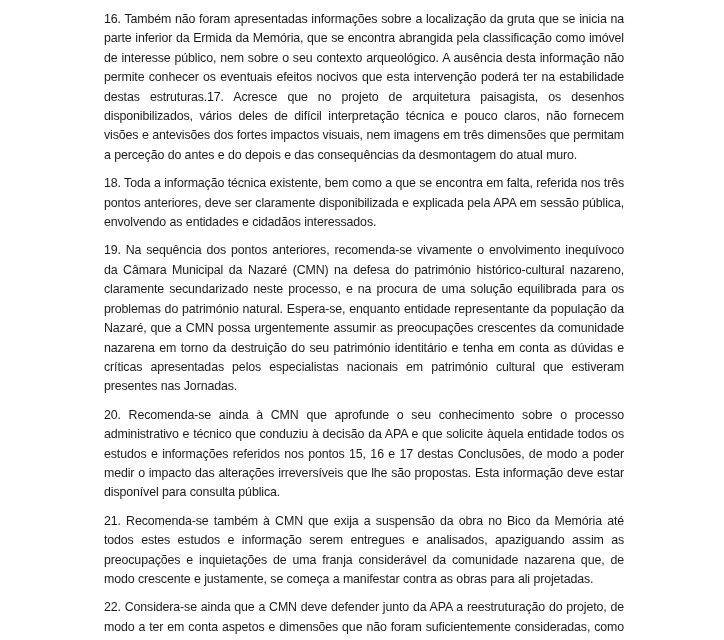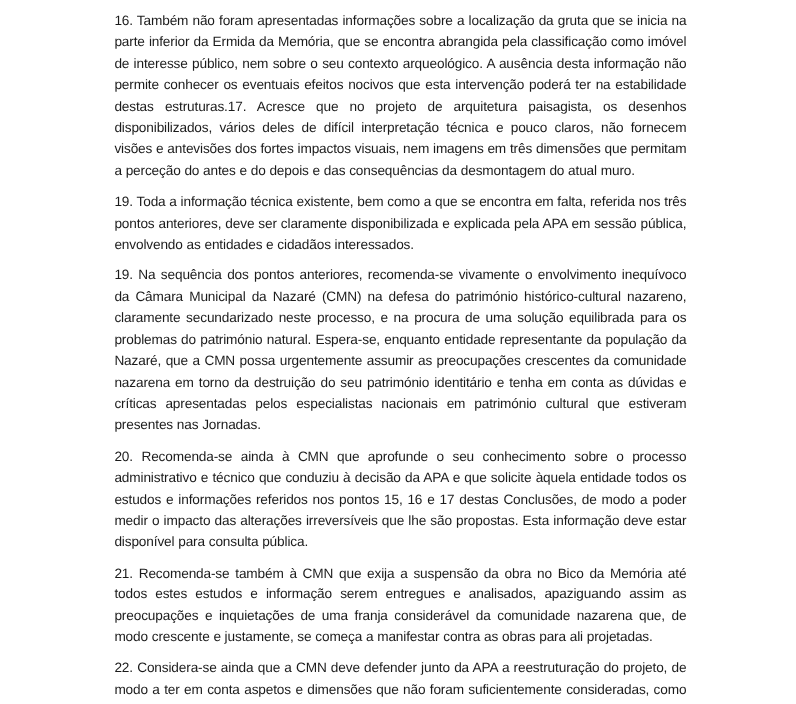--- a/index.html
+++ b/index.html
@@ -44,21 +44,21 @@
   }
 </style>
 </head>
 <body>
 
 <div class="page">
   <div class="text-column">
 
     <p class="para">16. Também não foram apresentadas informações sobre a localização da gruta que se inicia na parte inferior da Ermida da Memória, que se encontra abrangida pela classificação como imóvel de interesse público, nem sobre o seu contexto arqueológico. A ausência desta informação não permite conhecer os eventuais efeitos nocivos que esta intervenção poderá ter na estabilidade destas estruturas.17. Acresce que no projeto de arquitetura paisagista, os desenhos disponibilizados, vários deles de difícil interpretação técnica e pouco claros, não fornecem visões e antevisões dos fortes impactos visuais, nem imagens em três dimensões que permitam a perceção do antes e do depois e das consequências da desmontagem do atual muro.</p>
 
-    <p class="para">19. Toda a informação técnica existente, bem como a que se encontra em falta, referida nos três pontos anteriores, deve ser claramente disponibilizada e explicada pela APA em sessão pública, envolvendo as entidades e cidadãos interessados.</p>
+    <p class="para">18. Toda a informação técnica existente, bem como a que se encontra em falta, referida nos três pontos anteriores, deve ser claramente disponibilizada e explicada pela APA em sessão pública, envolvendo as entidades e cidadãos interessados.</p>
 
     <p class="para">19. Na sequência dos pontos anteriores, recomenda-se vivamente o envolvimento inequívoco da Câmara Municipal da Nazaré (CMN) na defesa do património histórico-cultural nazareno, claramente secundarizado neste processo, e na procura de uma solução equilibrada para os problemas do património natural. Espera-se, enquanto entidade representante da população da Nazaré, que a CMN possa urgentemente assumir as preocupações crescentes da comunidade nazarena em torno da destruição do seu património identitário e tenha em conta as dúvidas e críticas apresentadas pelos especialistas nacionais em património cultural que estiveram presentes nas Jornadas.</p>
 
     <p class="para">20. Recomenda-se ainda à CMN que aprofunde o seu conhecimento sobre o processo administrativo e técnico que conduziu à decisão da APA e que solicite àquela entidade todos os estudos e informações referidos nos pontos 15, 16 e 17 destas Conclusões, de modo a poder medir o impacto das alterações irreversíveis que lhe são propostas. Esta informação deve estar disponível para consulta pública.</p>
 
     <p class="para">21. Recomenda-se também à CMN que exija a suspensão da obra no Bico da Memória até todos estes estudos e informação serem entregues e analisados, apaziguando assim as preocupações e inquietações de uma franja considerável da comunidade nazarena que, de modo crescente e justamente, se começa a manifestar contra as obras para ali projetadas.</p>
 
     <p class="para">22. Considera-se ainda que a CMN deve defender junto da APA a reestruturação do projeto, de modo a ter em conta aspetos e dimensões que não foram suficientemente consideradas, como as da salvaguarda do património histórico-cultural, aproveitando a disponibilidade da DGPC para revisão do processo.</p>
 
   </div>

